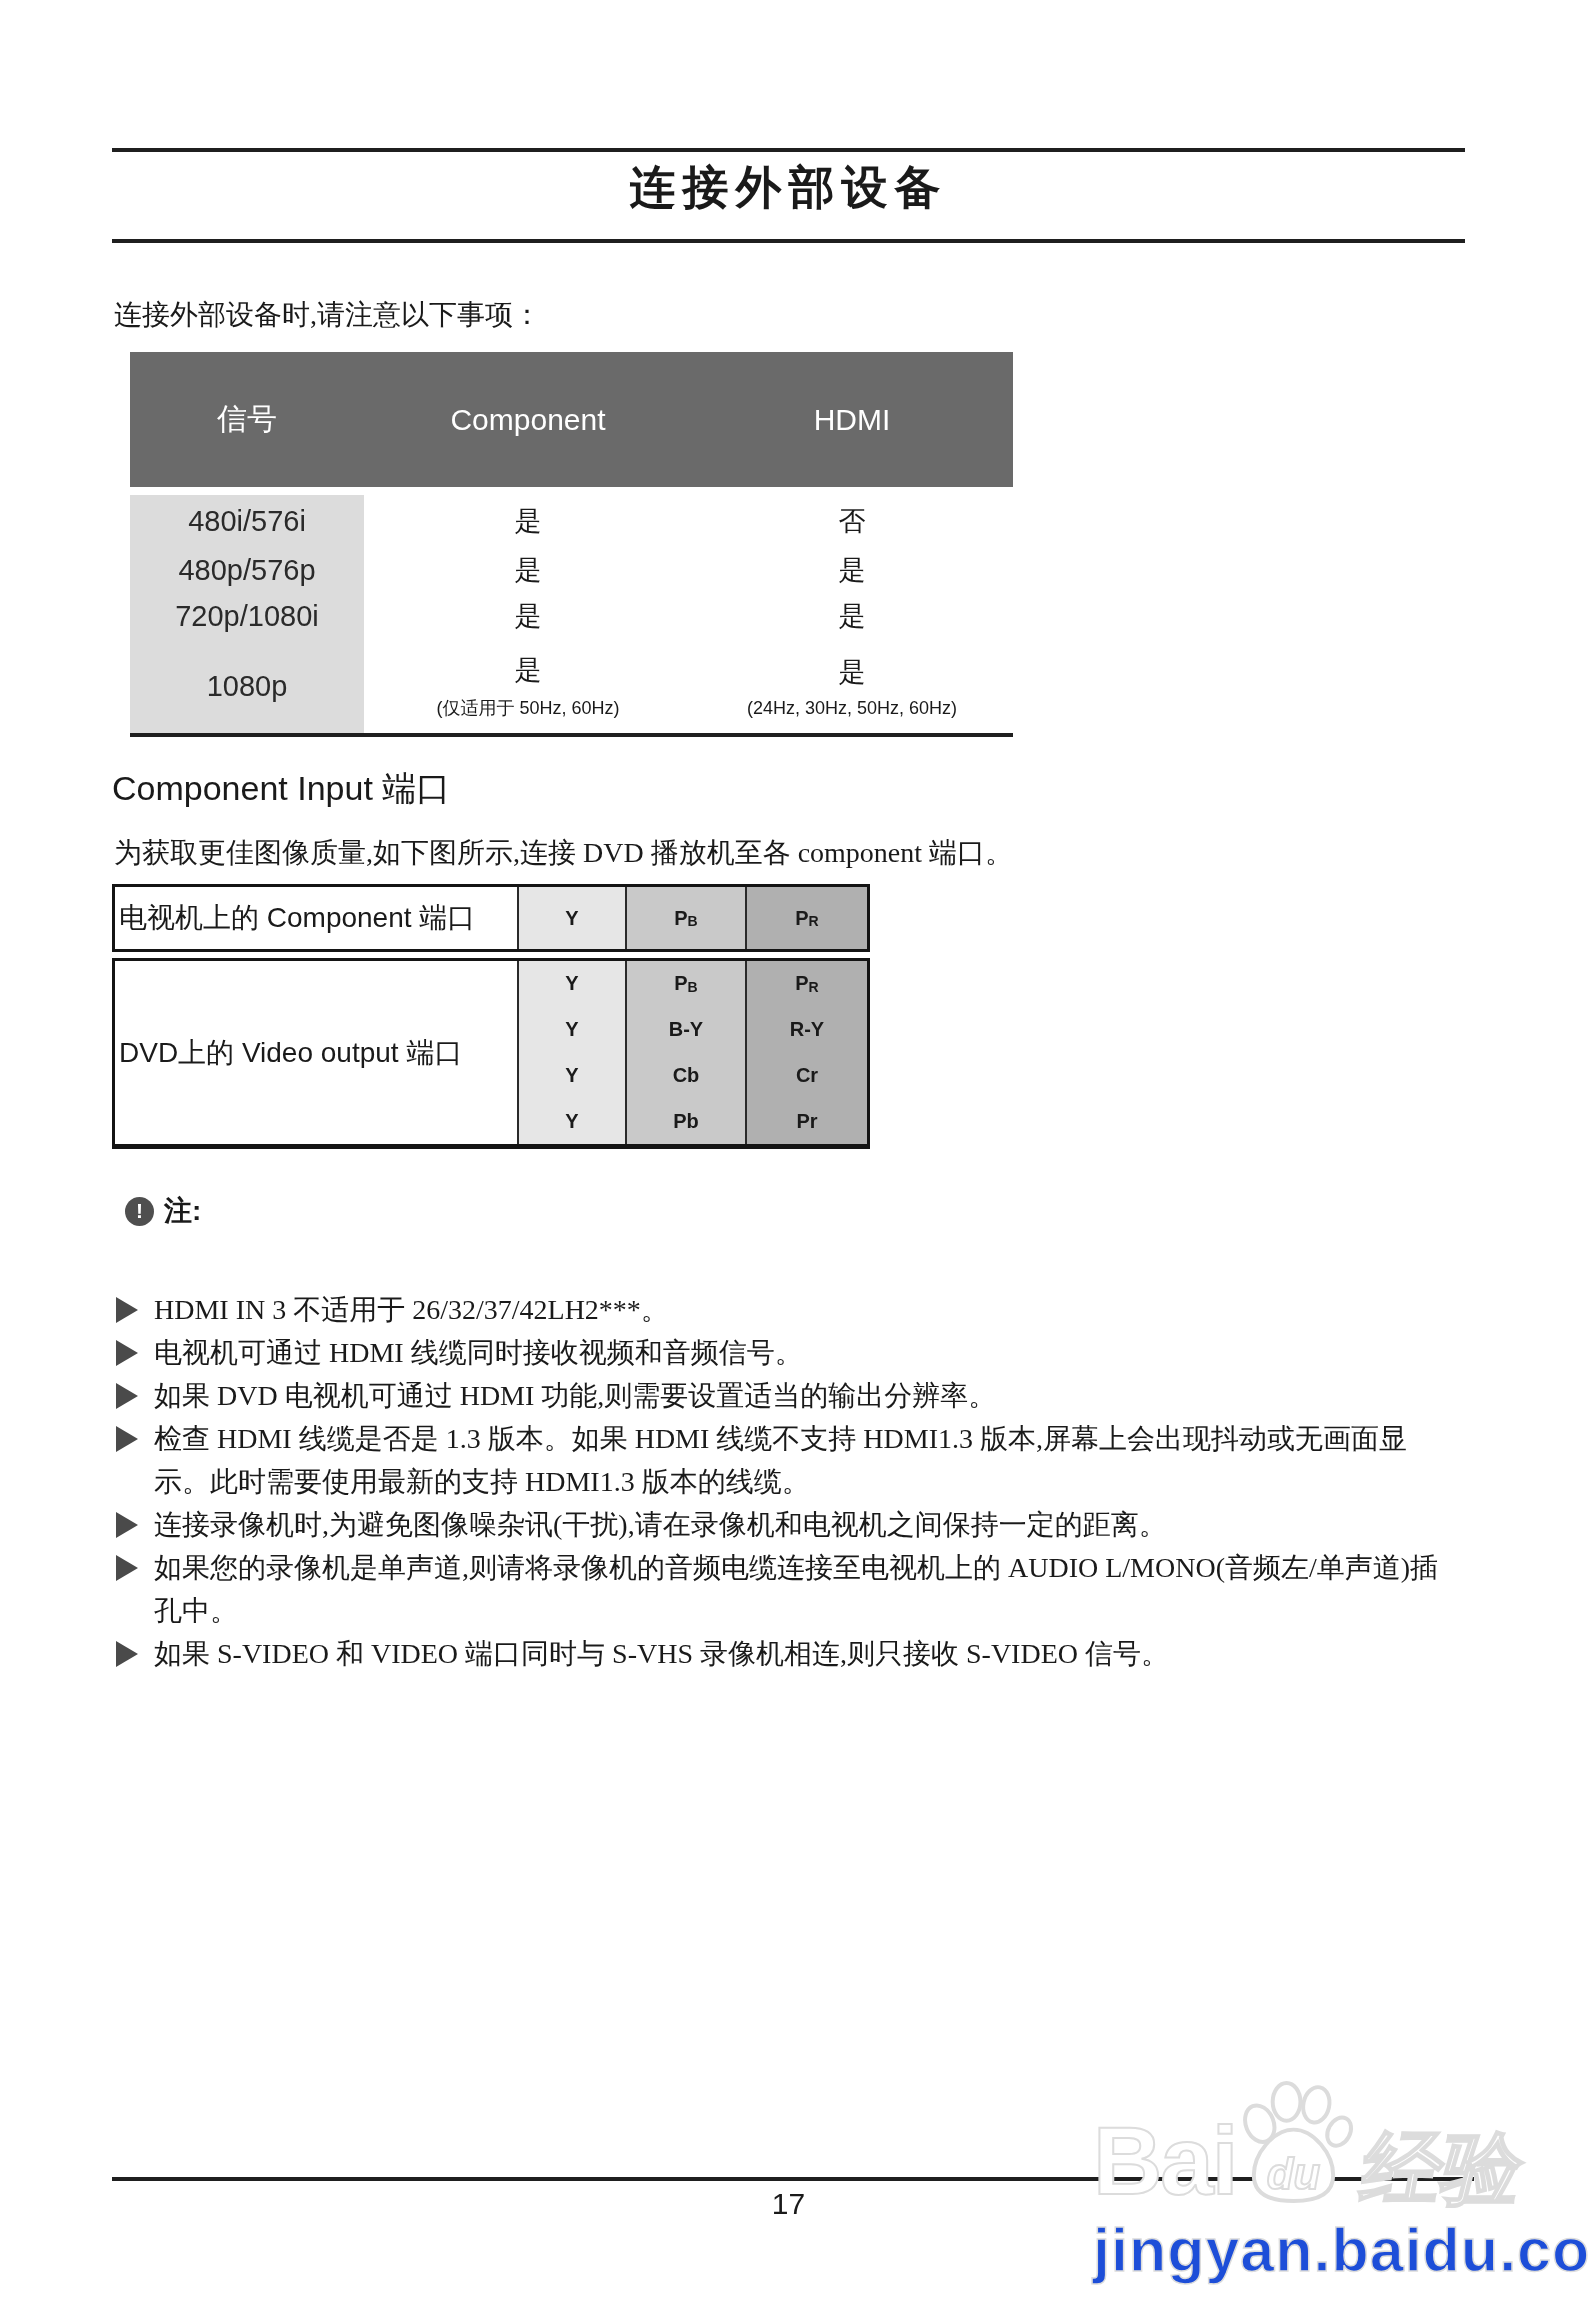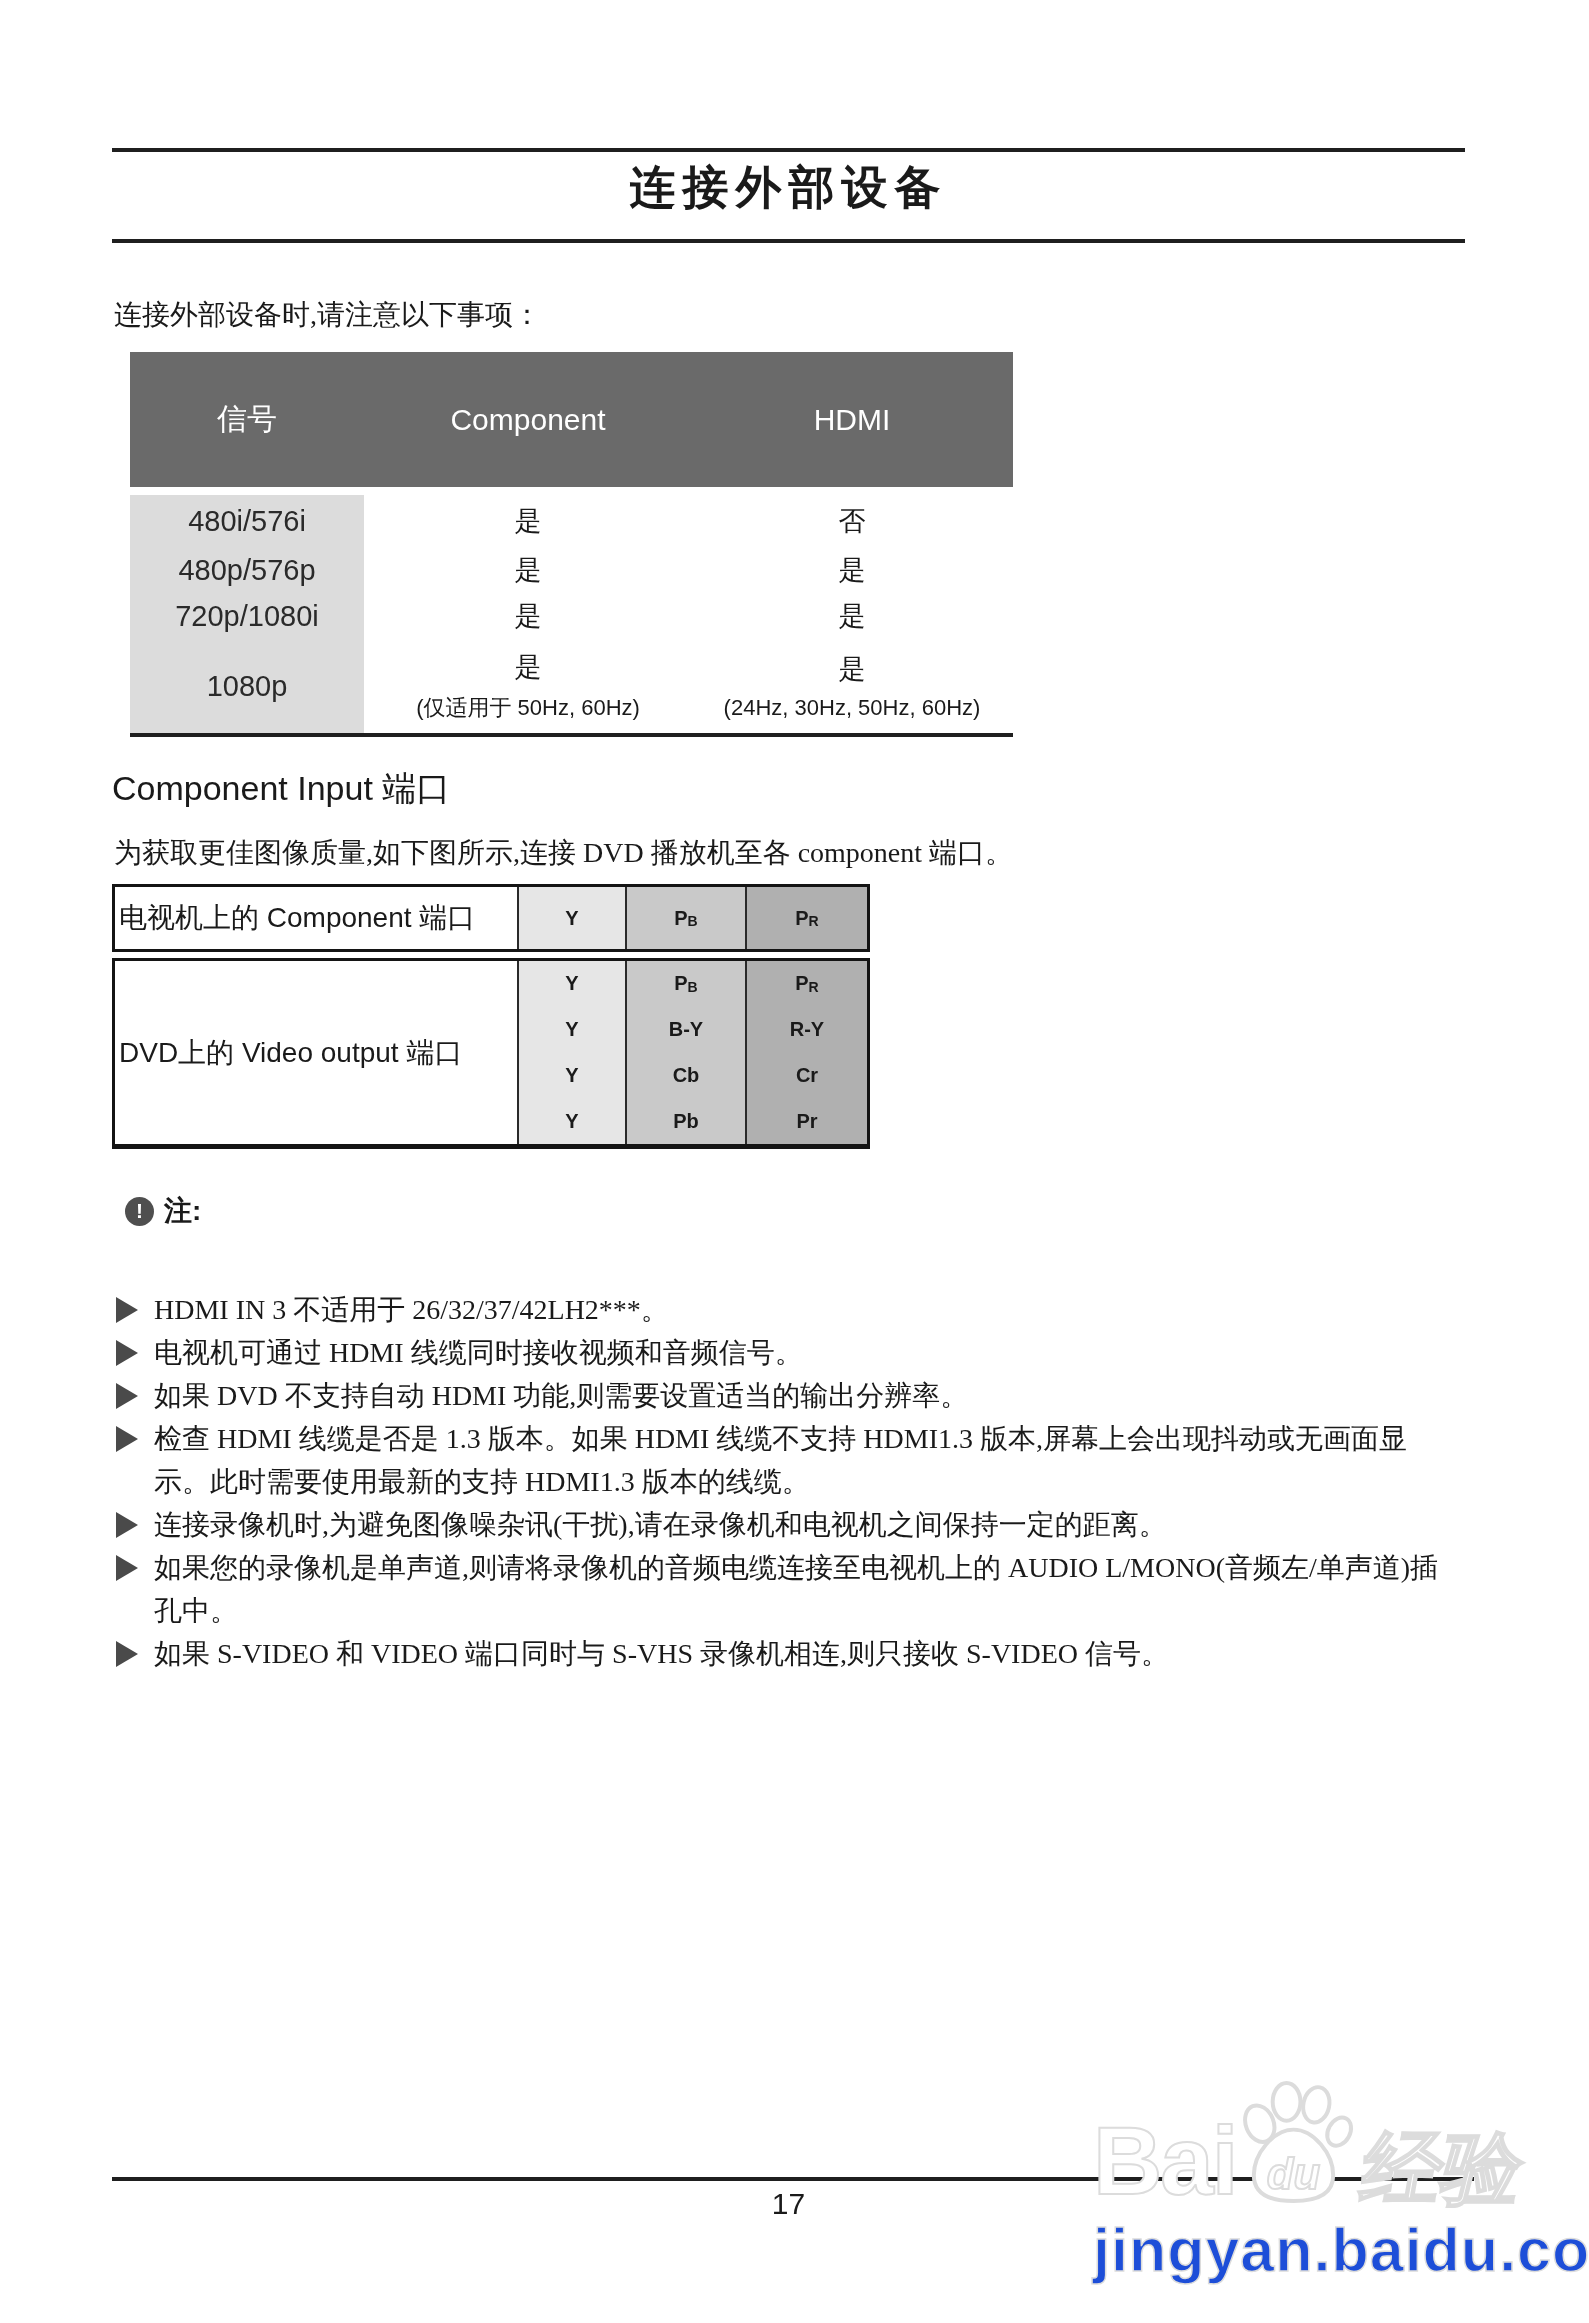--- a/index.html
+++ b/index.html
@@ -34,21 +34,21 @@
   .t1-header > div { display:flex; align-items:center; justify-content:center; }
   .t1-body {
     margin-top:8px;
     display:grid; grid-template-columns:234px 328px 320px;
     grid-template-rows:52px 46px 46px 94px;
     border-bottom:4px solid #1f1f1f;
     font-size:27px;
   }
   .t1-cell { display:flex; flex-direction:column; align-items:center; justify-content:center; }
   .t1-sig  { background:#dcdcdc; font-size:29px; color:#2a2a2a; }
-  .t1-note { font-size:22px; margin-top:8px; }
+  .t1-note { font-size:18px; margin-top:8px; }
 
   
   #component-heading { position:absolute; left:112px; top:766px; font-size:34px; font-weight:400; }
   #component-desc {
     position:absolute; left:114px; top:834px;
     font-family:"Liberation Serif", serif; font-size:28px;
   }
 
   
   .port-table { position:absolute; left:112px; border:3px solid #141414; display:flex; background:#fff; }
@@ -233,21 +233,21 @@
   <li>
       <span class="tri"></span>
       <span class="note-text">HDMI IN 3 不适用于 26/32/37/42LH2***。</span>
     </li>
   <li>
       <span class="tri"></span>
       <span class="note-text">电视机可通过 HDMI 线缆同时接收视频和音频信号。</span>
     </li>
   <li>
       <span class="tri"></span>
-      <span class="note-text">如果 DVD 不支持自动 HDMI 功能,则需要设置适当的输出分辨率。</span>
+      <span class="note-text">如果 DVD 电视机可通过 HDMI 功能,则需要设置适当的输出分辨率。</span>
     </li>
   <li>
       <span class="tri"></span>
       <span class="note-text">检查 HDMI 线缆是否是 1.3 版本。如果 HDMI 线缆不支持 HDMI1.3 版本,屏幕上会出现抖动或无画面显示。此时需要使用最新的支持 HDMI1.3 版本的线缆。</span>
     </li>
   <li>
       <span class="tri"></span>
       <span class="note-text">连接录像机时,为避免图像噪杂讯(干扰),请在录像机和电视机之间保持一定的距离。</span>
     </li>
   <li>

